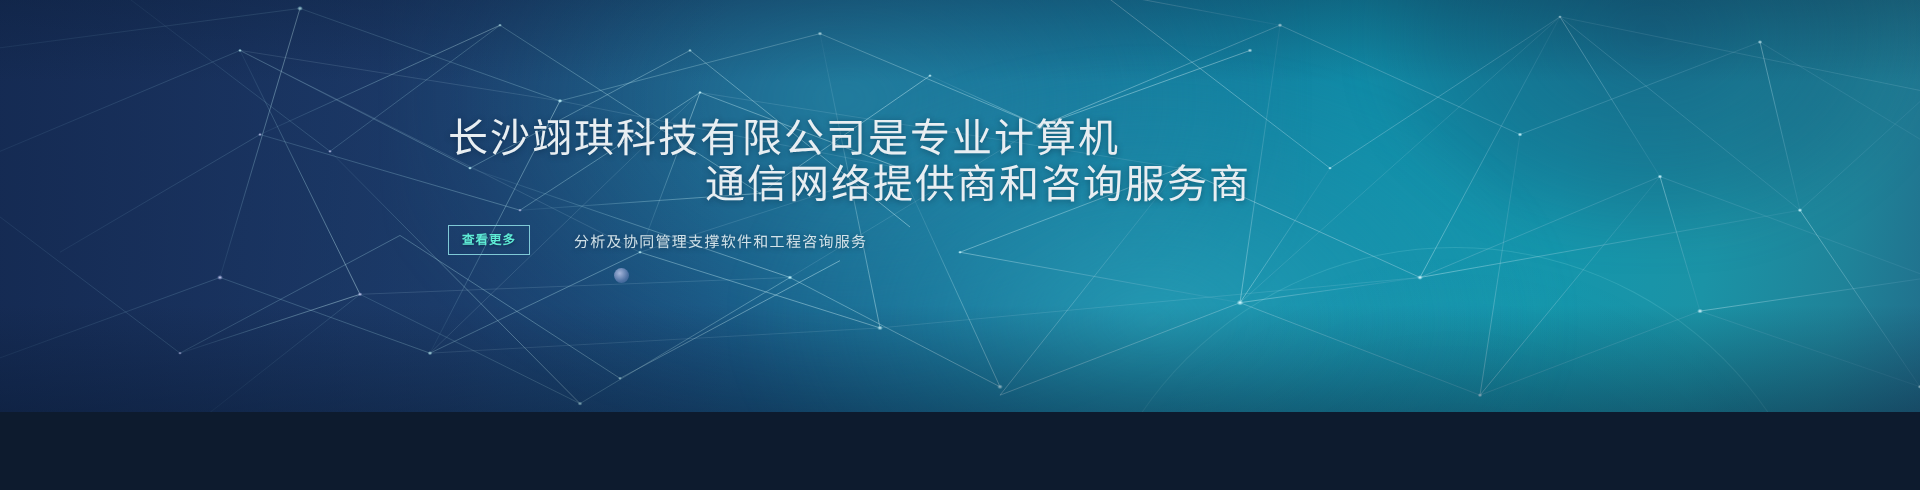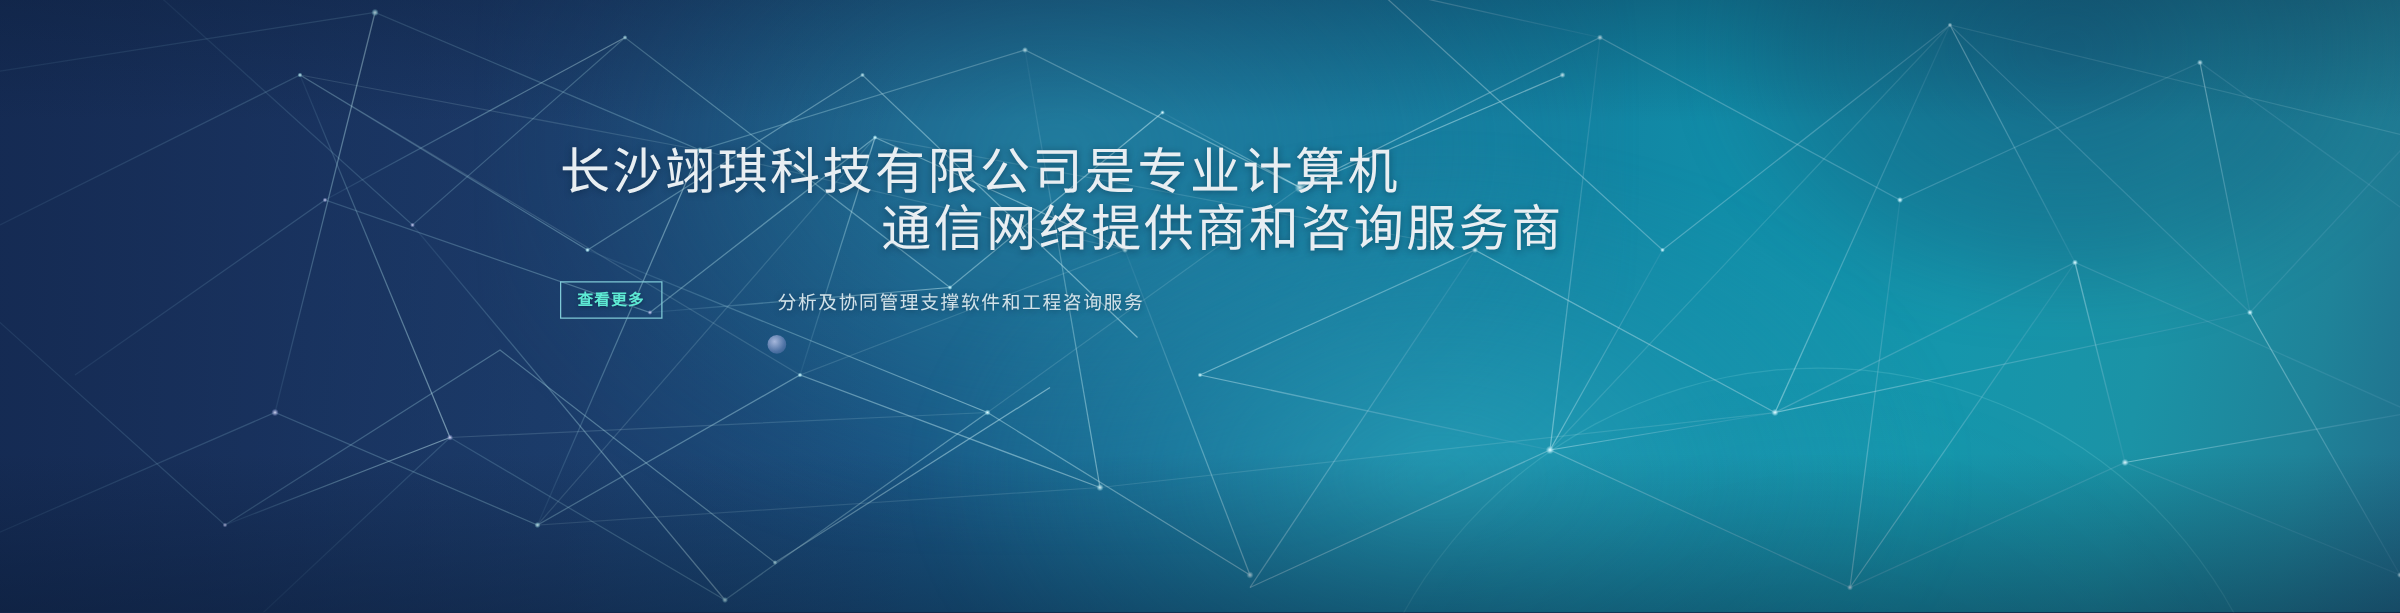--- a/index.html
+++ b/index.html
@@ -6,21 +6,21 @@
   html, body {
     margin: 0;
     padding: 0;
     background: #0d1b2e;
   }
   * { box-sizing: border-box; }
 
   .banner {
     position: relative;
     width: 1920px;
-    height: 490px;
+    height: 412px;
     overflow: hidden;
     font-family: "Liberation Sans", "DejaVu Sans", sans-serif;
     background: #1d3766;
   }
 
   
   .bg-base {
     position: absolute;
     inset: 0;
     background:
@@ -156,21 +156,21 @@
     font-weight: 700;
     letter-spacing: 1px;
     line-height: 28px;
     text-align: center;
     cursor: pointer;
     padding: 0;
     font-family: "Liberation Sans", "DejaVu Sans", sans-serif;
     text-shadow: 0 1px 3px rgba(5,25,45,0.55);
   }
   .sub2 {
-    margin-left: 92px;
+    margin-left: 44px;
     font-size: 15px;
     letter-spacing: 1.3px;
     color: #d2e2e9;
     text-shadow: 0 1px 5px rgba(5,25,45,0.45);
     white-space: nowrap;
   }
 
   
   .orb-accent {
     position: absolute;

